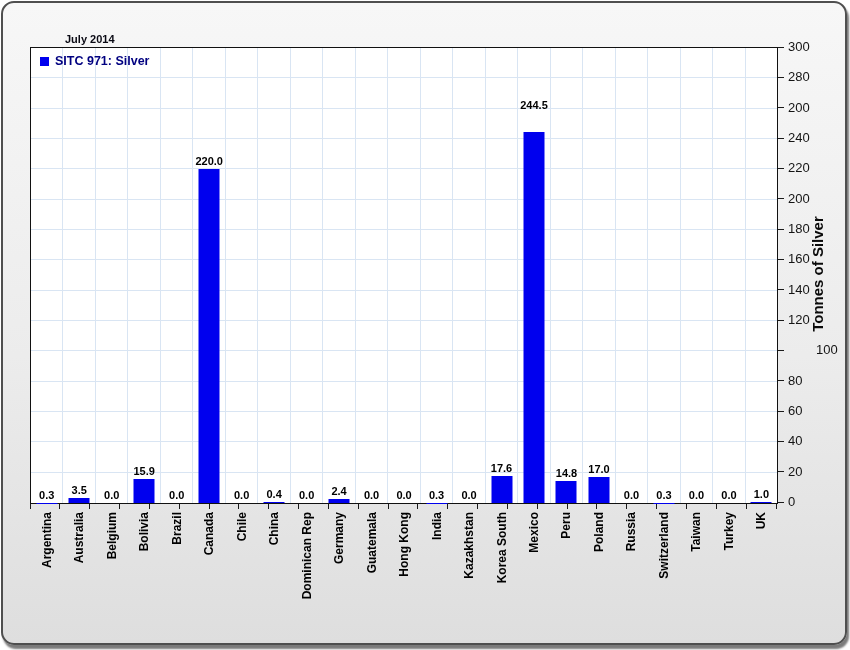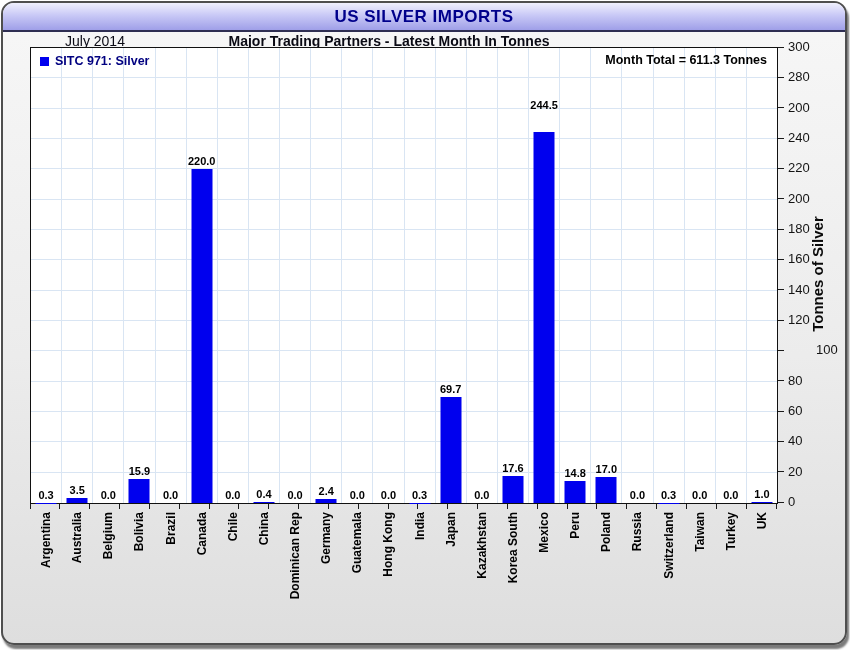--- a/index.html
+++ b/index.html
@@ -17,21 +17,21 @@
     border-radius:11px 11px 0 0;
     background:linear-gradient(180deg,#f0f0fe 0%,#c9c9f6 45%,#9f9fe8 100%);
     border-bottom:2px solid #2e2e52;
     display:flex;align-items:center;justify-content:center;
   }
   .titlebar .title{
     font-size:17px;font-weight:bold;color:var(--title-text);letter-spacing:0.5px;
   }
 
   .subheader{position:absolute;top:30px;left:0;right:0;height:18px;}
-  .date-label{position:absolute;left:62px;top:0;font-size:14px;font-weight:normal;color:#0a0a14;}
+  .date-label{position:absolute;left:62px;top:0;font-size:11px;font-weight:bold;color:#0a0a14;}
   .subtitle{position:absolute;left:0;right:70px;top:0;text-align:center;font-size:14px;font-weight:bold;color:#0a0a14;}
 
   .plot{
     position:absolute;left:27px;top:44px;width:746px;height:455px;
     background:#ffffff;border:1px solid #111111;box-sizing:content-box;
   }
   .hgrid{position:absolute;inset:0;}
   .hgrid div{position:absolute;left:0;right:0;height:1px;background:var(--grid);}
   .cols{position:absolute;inset:0;display:flex;}
   .col{flex:1 1 0;position:relative;box-sizing:border-box;border-right:1px solid var(--grid);}
@@ -72,27 +72,23 @@
   .footer{
     position:absolute;left:0;right:0;top:619px;text-align:center;
     font-size:13.5px;font-weight:bold;color:var(--footer-text);
   }
 </style>
 </head>
 <body>
 
 <div class="frame">
 
-  <div class="titlebar">
-    <span class="title">US SILVER IMPORTS</span>
-  </div>
 
   <div class="subheader">
     <span class="date-label">July 2014</span>
-    <span class="subtitle">Major Trading Partners - Latest Month In Tonnes</span>
   </div>
 
   <div class="plot">
     <div class="hgrid" id="hgrid">
         <div style="bottom: 30.3333px;"></div>
         <div style="bottom: 60.6667px;"></div>
         <div style="bottom: 91px;"></div>
         <div style="bottom: 121.333px;"></div>
         <div style="bottom: 151.667px;"></div>
         <div style="bottom: 182px;"></div>
@@ -165,25 +161,20 @@
           <div class="bar" style="height: 0px;"></div>
           <div class="bar-value" style="bottom: 2px;">0.0</div>
           <div class="cat-label">Hong Kong</div>
         </div>
         <div class="col">
           <div class="bar" style="height: 0.5px;"></div>
           <div class="bar-value" style="bottom: 2.5px;">0.3</div>
           <div class="cat-label">India</div>
         </div>
         <div class="col">
-          <div class="bar" style="height: 105.7px;"></div>
-          <div class="bar-value" style="bottom: 107.7px;">69.7</div>
-          <div class="cat-label">Japan</div>
-        </div>
-        <div class="col">
           <div class="bar" style="height: 0px;"></div>
           <div class="bar-value" style="bottom: 2px;">0.0</div>
           <div class="cat-label">Kazakhstan</div>
         </div>
         <div class="col">
           <div class="bar" style="height: 26.7px;"></div>
           <div class="bar-value" style="bottom: 28.7px;">17.6</div>
           <div class="cat-label">Korea South</div>
         </div>
         <div class="col">
@@ -224,21 +215,20 @@
         <div class="col">
           <div class="bar" style="height: 1.5px;"></div>
           <div class="bar-value" style="bottom: 3.5px;">1.0</div>
           <div class="cat-label">UK</div>
         </div>
       </div>
     <div class="legend">
       <span class="legend-swatch"></span>
       <span class="legend-label">SITC 971: Silver</span>
     </div>
-    <div class="month-total">Month Total = 611.3 Tonnes</div>
   </div>
 
   <div id="yaxis">
       <div class="y-tick" style="left: 775px; top: 498.5px;"></div>
       <div class="y-tick-label" style="left: 785px; top: 491px;">0</div>
       <div class="y-tick" style="left: 775px; top: 468.167px;"></div>
       <div class="y-tick-label" style="left: 785px; top: 460.667px;">20</div>
       <div class="y-tick" style="left: 775px; top: 437.833px;"></div>
       <div class="y-tick-label" style="left: 785px; top: 430.333px;">40</div>
       <div class="y-tick" style="left: 775px; top: 407.5px;"></div>

